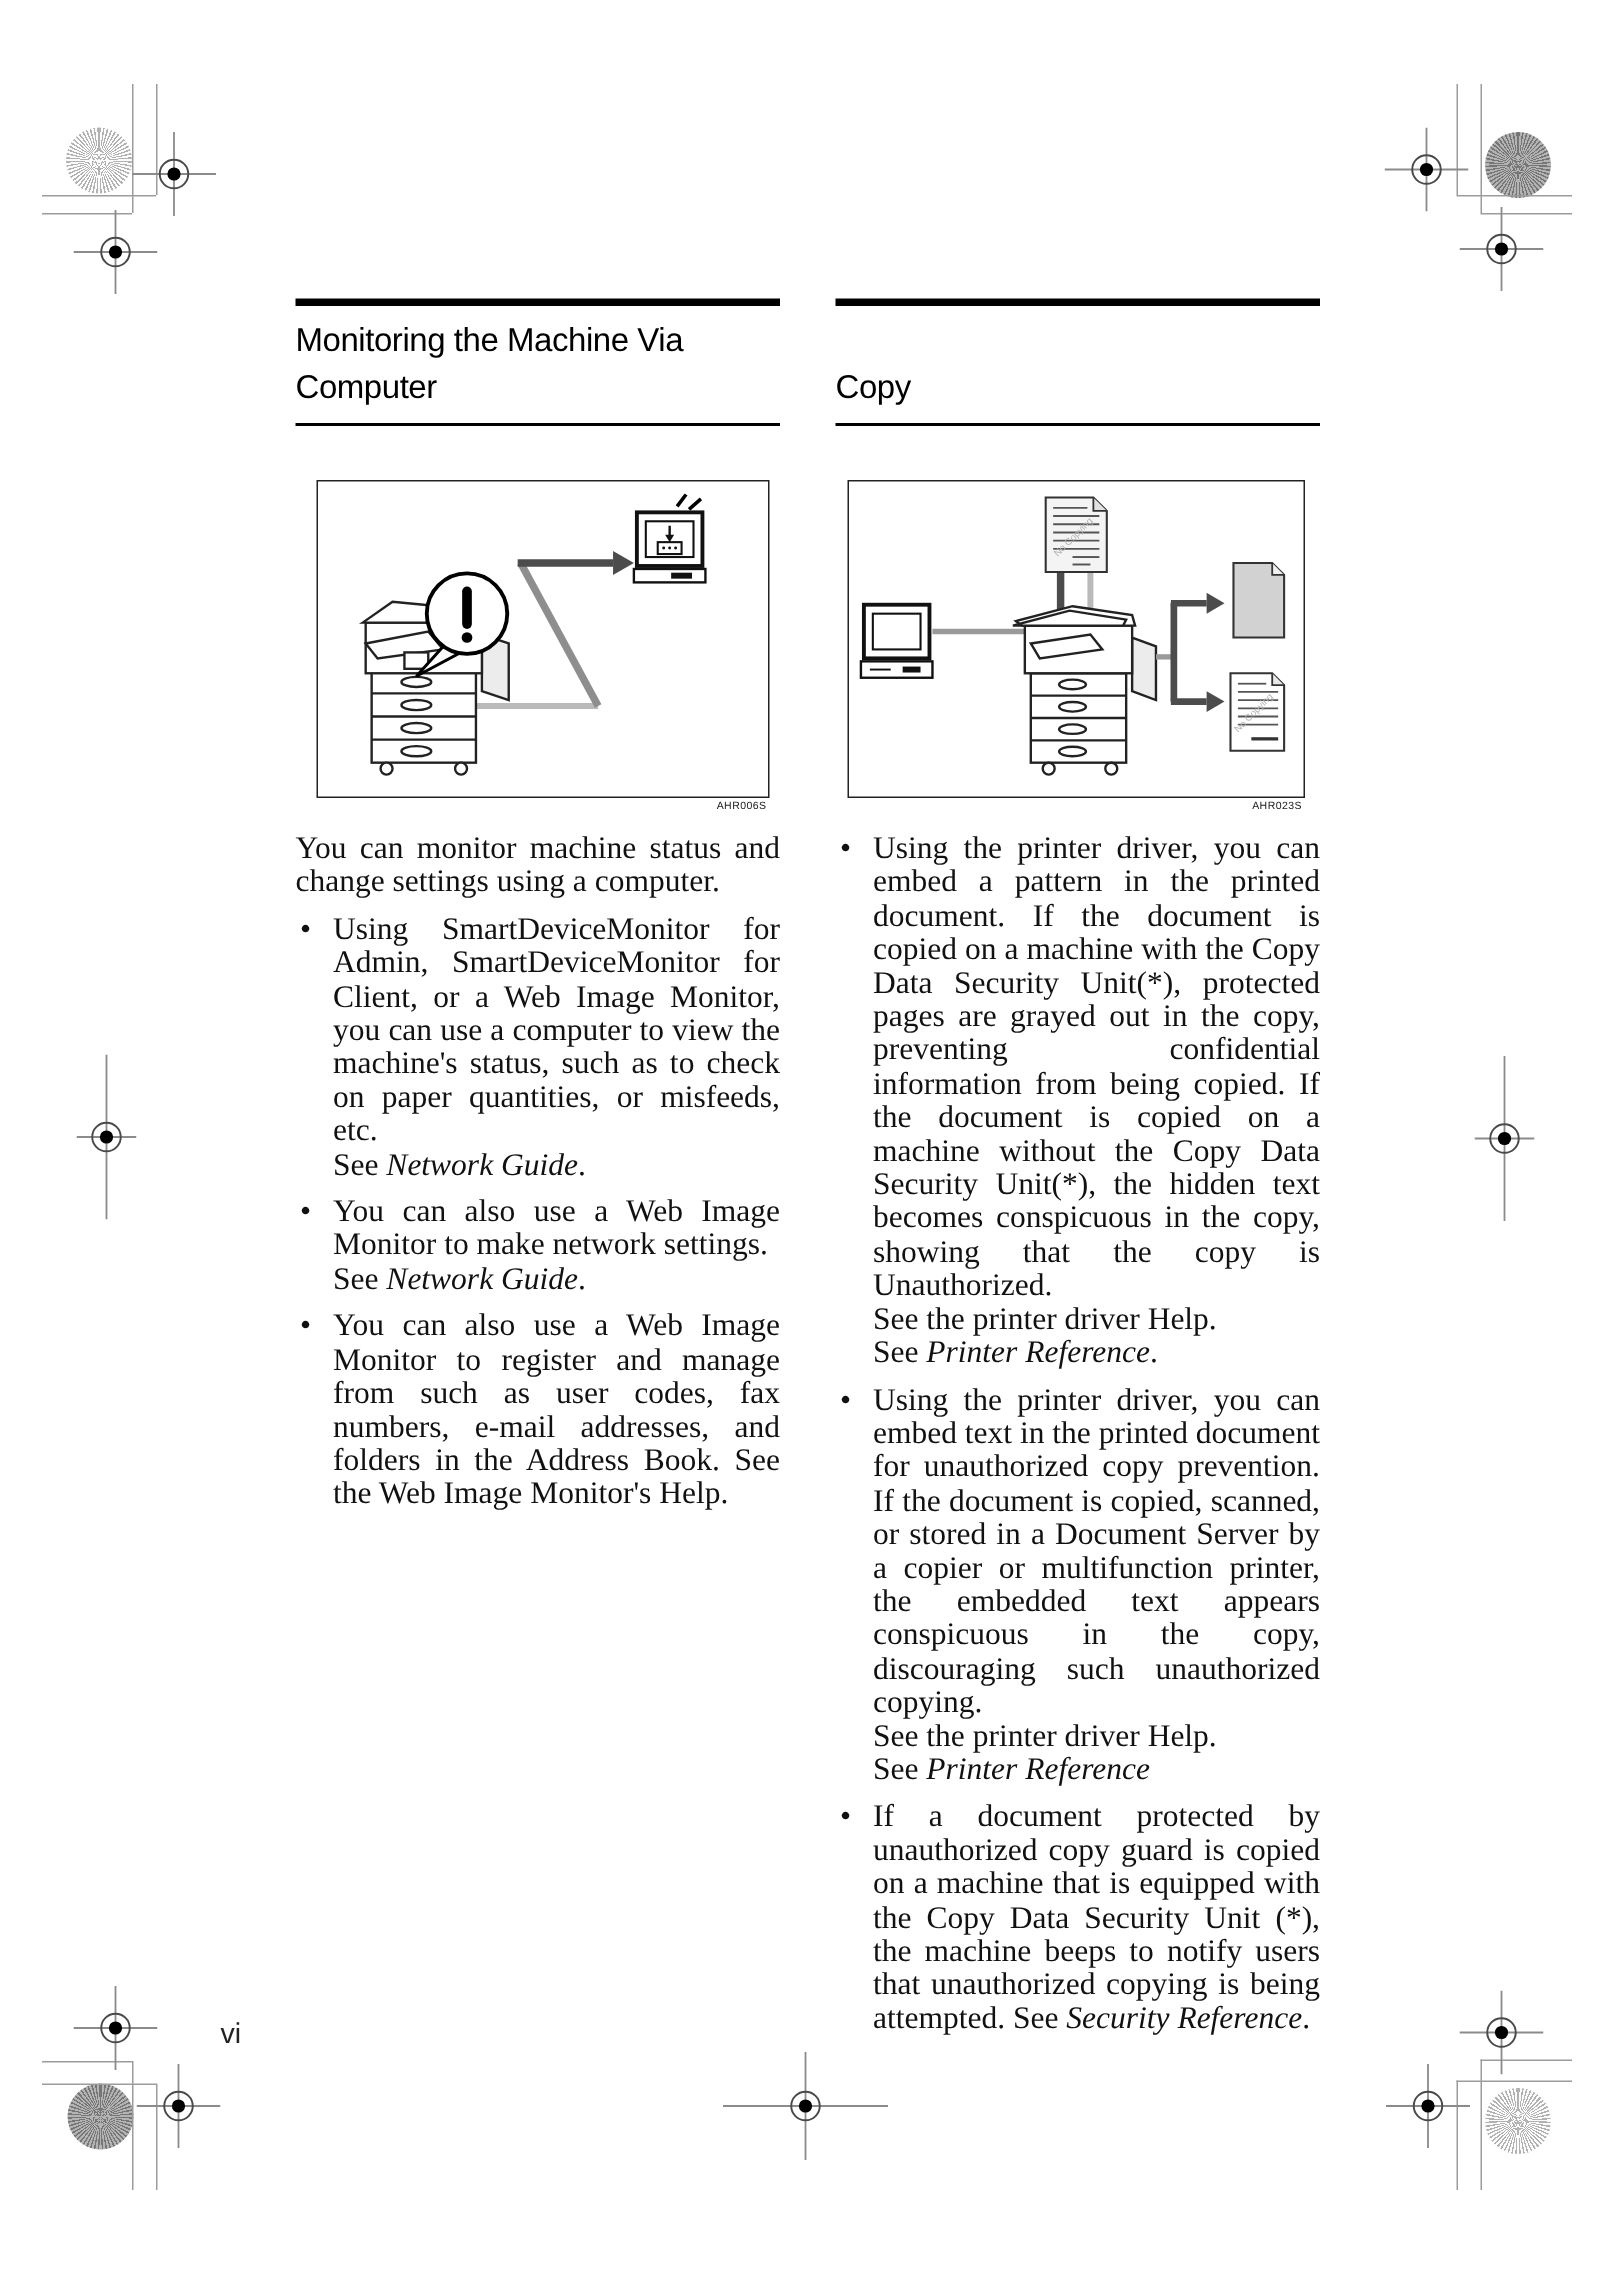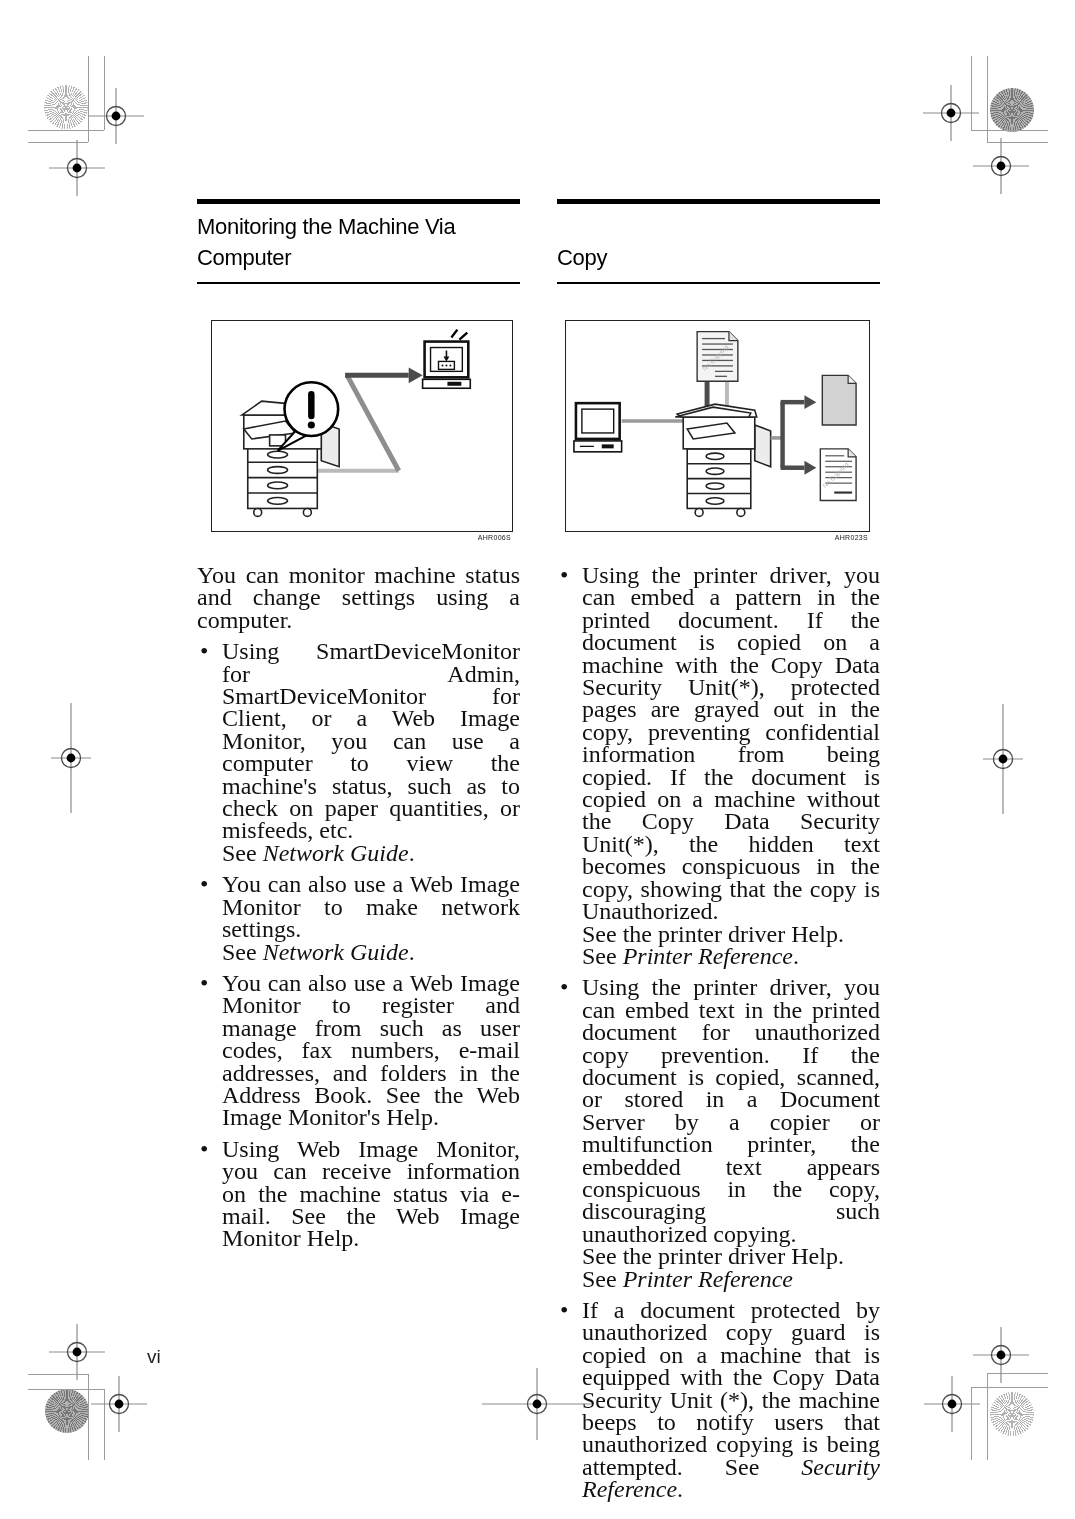--- a/index.html
+++ b/index.html
@@ -30,21 +30,21 @@
            padding-top:7px;color:#000;}
   .heading-rule{height:2px;background:#000;margin-top:9px;}
 
   .figure{margin:36px 0 0 14px;width:302px;}
   .col-right .figure{margin-left:8px;width:305px;}
   .figure-frame{border:1.4px solid #222;height:210px;position:relative;background:#fff;}
   .figure-frame svg{display:block;width:100%;height:100%;}
   .figure-caption{font-family:"Liberation Sans",sans-serif;font-size:7px;color:#222;
                   text-align:right;margin-top:2px;padding-right:2px;letter-spacing:.3px;}
 
-  .body-text{margin-top:23px;font-size:24px;line-height:22.4px;}
+  .body-text{margin-top:13px;font-size:21px;line-height:22.4px;}
   .intro{text-align:justify;margin:0 0 9px 0;}
   ul.bullets{list-style:none;margin:0;padding:0;}
   ul.bullets li{position:relative;padding-left:25px;margin-bottom:9px;text-align:justify;}
   ul.bullets li::before{content:"\2022";position:absolute;left:3px;top:0;}
   .it{font-style:italic;}
 
   .page-number{position:absolute;left:147px;top:1310px;
                font-family:"Liberation Sans",sans-serif;font-size:19px;color:#222;margin-top:36px;}
 
   
@@ -211,21 +211,20 @@
       </div>
       <div class="figure-caption">AHR006S</div>
     </div>
 
     <div class="body-text">
       <p class="intro">You can monitor machine status and change settings using a computer.</p>
       <ul class="bullets">
           <li><span>Using SmartDeviceMonitor for Admin, SmartDeviceMonitor for Client, or a Web Image Monitor, you can use a computer to view the machine's status, such as to check on paper quantities, or misfeeds, etc.</span><br><span>See </span><span class="it">Network Guide</span><span>.</span></li>
           <li><span>You can also use a Web Image Monitor to make network settings.</span><br><span>See </span><span class="it">Network Guide</span><span>.</span></li>
           <li><span>You can also use a Web Image Monitor to register and manage from such as user codes, fax numbers, e-mail addresses, and folders in the Address Book. See the Web Image Monitor's Help.</span></li>
-          <li><span>Using Web Image Monitor, you can receive information on the machine status via e-mail. See the Web Image Monitor Help.</span></li>
         </ul>
     </div>
   </div>
 
   <div class="column col-right">
     <div class="heading">
       <br>
       <span>Copy</span>
     </div>
     <div class="heading-rule"></div>

